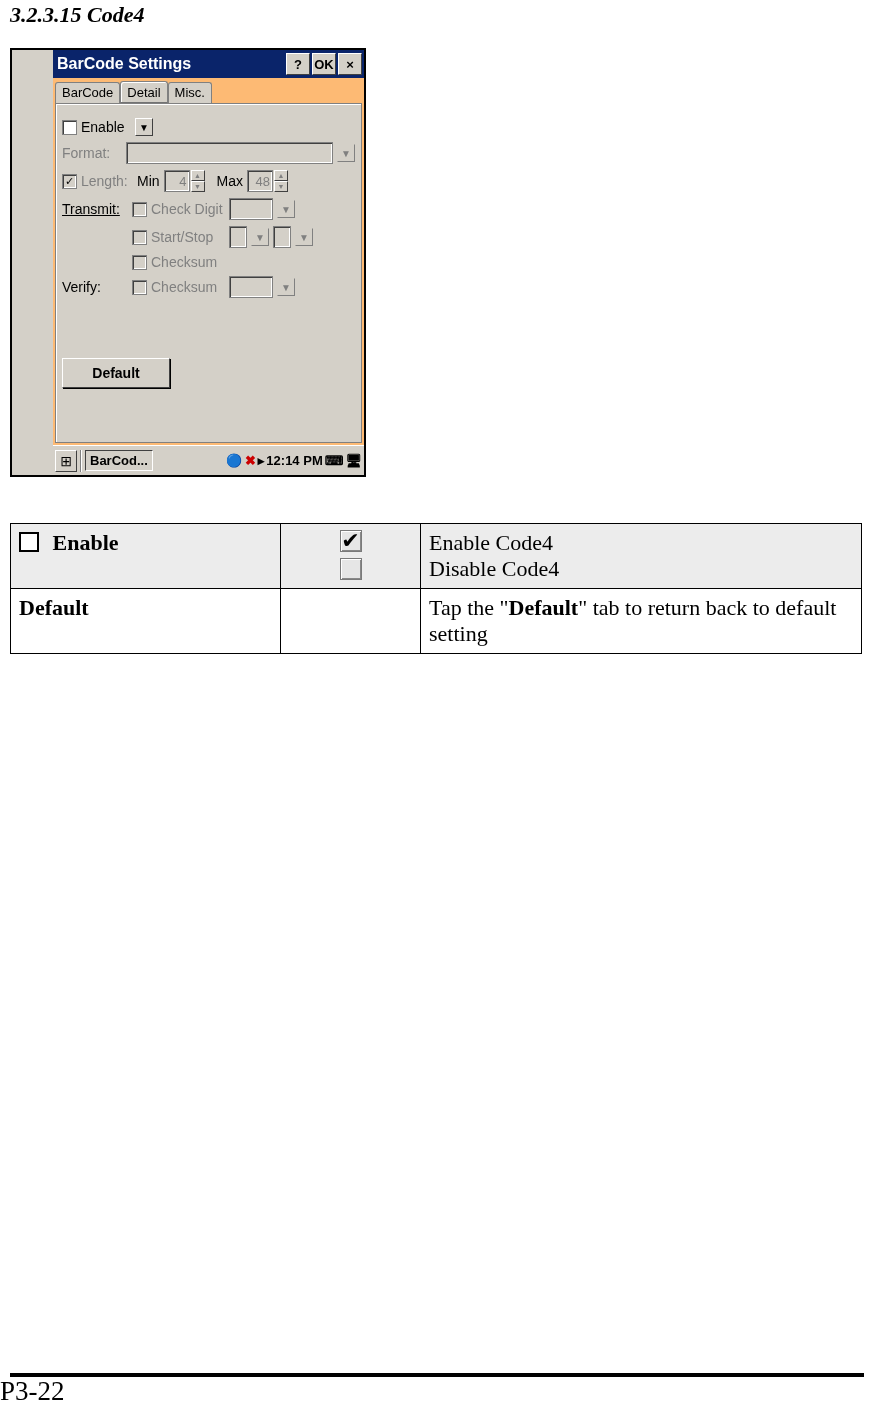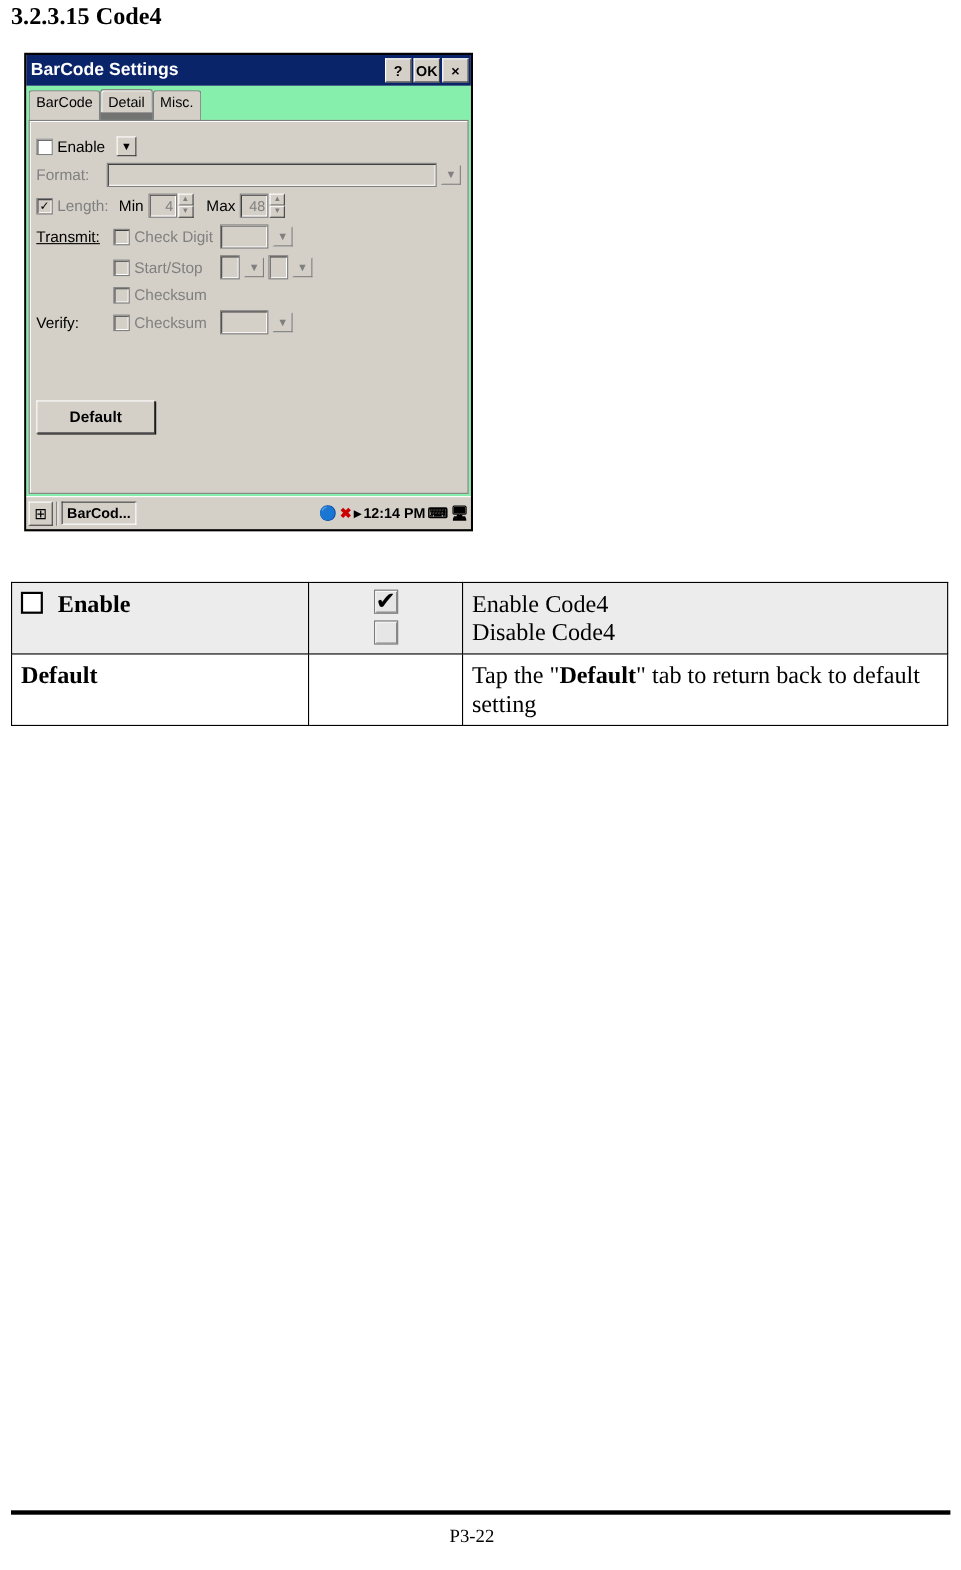--- a/index.html
+++ b/index.html
@@ -13,30 +13,32 @@
     position: relative;
   }
   .page {
     padding: 0 10px;
   }
   .section-heading {
     font-size: 22px;
     font-weight: bold;
     margin: 0;
     padding: 2px 0 20px 0;
+    font-style: italic;
   }
   
   .screenshot {
     border: 2px solid #000;
-    width: 408px;
-    margin-left: 12px;
+    width: 356px;
+    margin-left: 0;
     display: inline-block;
     background: #d4d0c8;
     font-family: Tahoma, sans-serif;
     font-size: 14px;
+    padding-left: 41px;
   }
   .titlebar {
     display: flex;
     align-items: center;
     background: #0a246a;
     color: #fff;
     font-weight: normal;
     height: 28px;
     padding: 0 2px 0 4px;
     font-size: 16px;
@@ -52,40 +54,40 @@
     height: 22px;
     display: flex;
     align-items: center;
     justify-content: center;
     margin-left: 2px;
     font-weight: bold;
     font-size: 13px;
     font-family: Tahoma, sans-serif;
   }
   .client {
-    background: #86efac;
+    background: #fdba74;
     padding: 4px 2px 2px 2px;
   }
   .tabs {
     display: flex;
     gap: 0;
     margin-bottom: -1px;
   }
   .tab {
     border: 1px solid #808080;
     border-bottom: none;
     background: #d4d0c8;
     padding: 2px 6px;
     font-size: 13px;
     border-top-left-radius: 3px;
     border-top-right-radius: 3px;
   }
   .tab.active {
     background: #d4d0c8;
-    border-bottom: 7px solid #737373;
+    border-bottom: 1px solid #737373;
     position: relative;
     z-index: 2;
     top: -1px;
     padding-top: 3px;
     box-shadow: inset 1px 1px 0 #fff;
   }
   .tabpage {
     border: 1px solid #808080;
     box-shadow: inset 1px 1px 0 #fff;
     padding: 8px 6px;
@@ -203,22 +205,22 @@
   .footer-rule{
     position:absolute;
     left:10px; right:10px;
     bottom:50px;
     border-top:4px solid #000;
   }
   .footer-pg{
     position:absolute;
     bottom:20px;
     left:0;right:16px;
-    text-align:center;
-    font-size:17px;
+    text-align:left;
+    font-size:27px;
   }
 </style>
 </head>
 <body>
 
 <div class="page">
   <div class="section-heading">3.2.3.15 Code4</div>
 
   
   <div class="screenshot">

